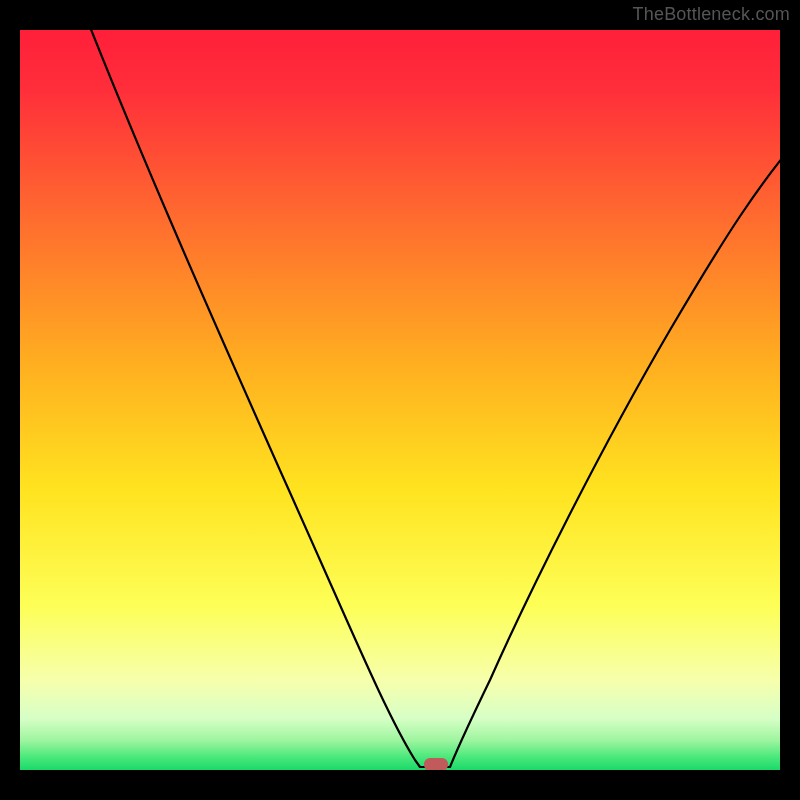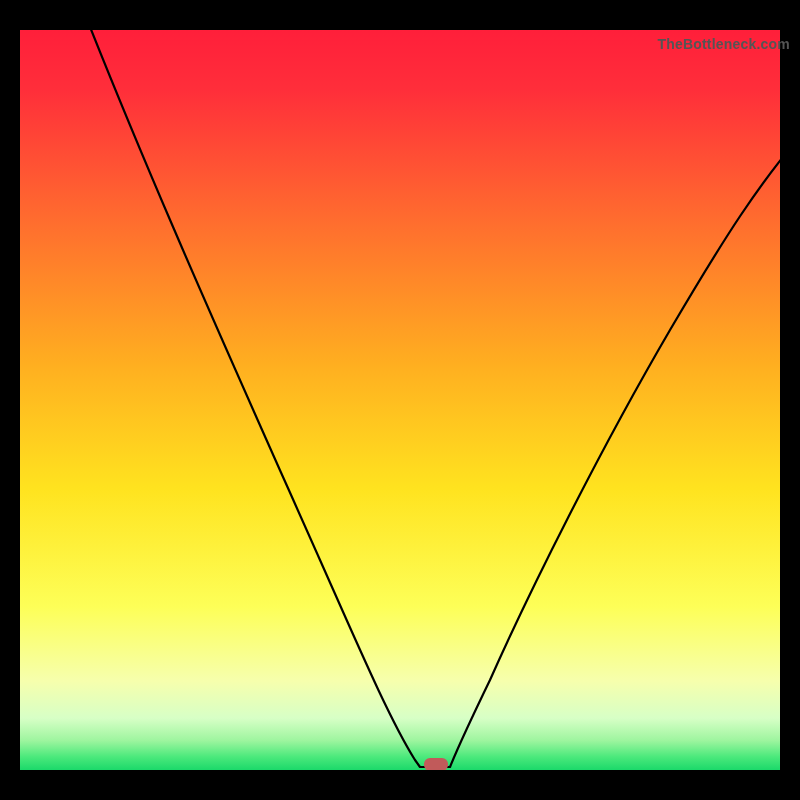--- a/index.html
+++ b/index.html
@@ -15,25 +15,24 @@
     position: relative;
     width: 800px;
     height: 800px;
     background: #000;
   }
   .watermark {
     position: absolute;
     top: 4px;
     right: 10px;
     color: #555;
-    font-size: 14px;
-    font-weight: 700;
+    font-size: 18px;
+    font-weight: 400;
     letter-spacing: 0.2px;
     z-index: 10;
-    margin-top: 32px;
   }
   .plot-area {
     position: absolute;
     left: 20px;
     top: 30px;
     width: 760px;
     height: 740px;
     overflow: hidden;
     background: #000;
   }

